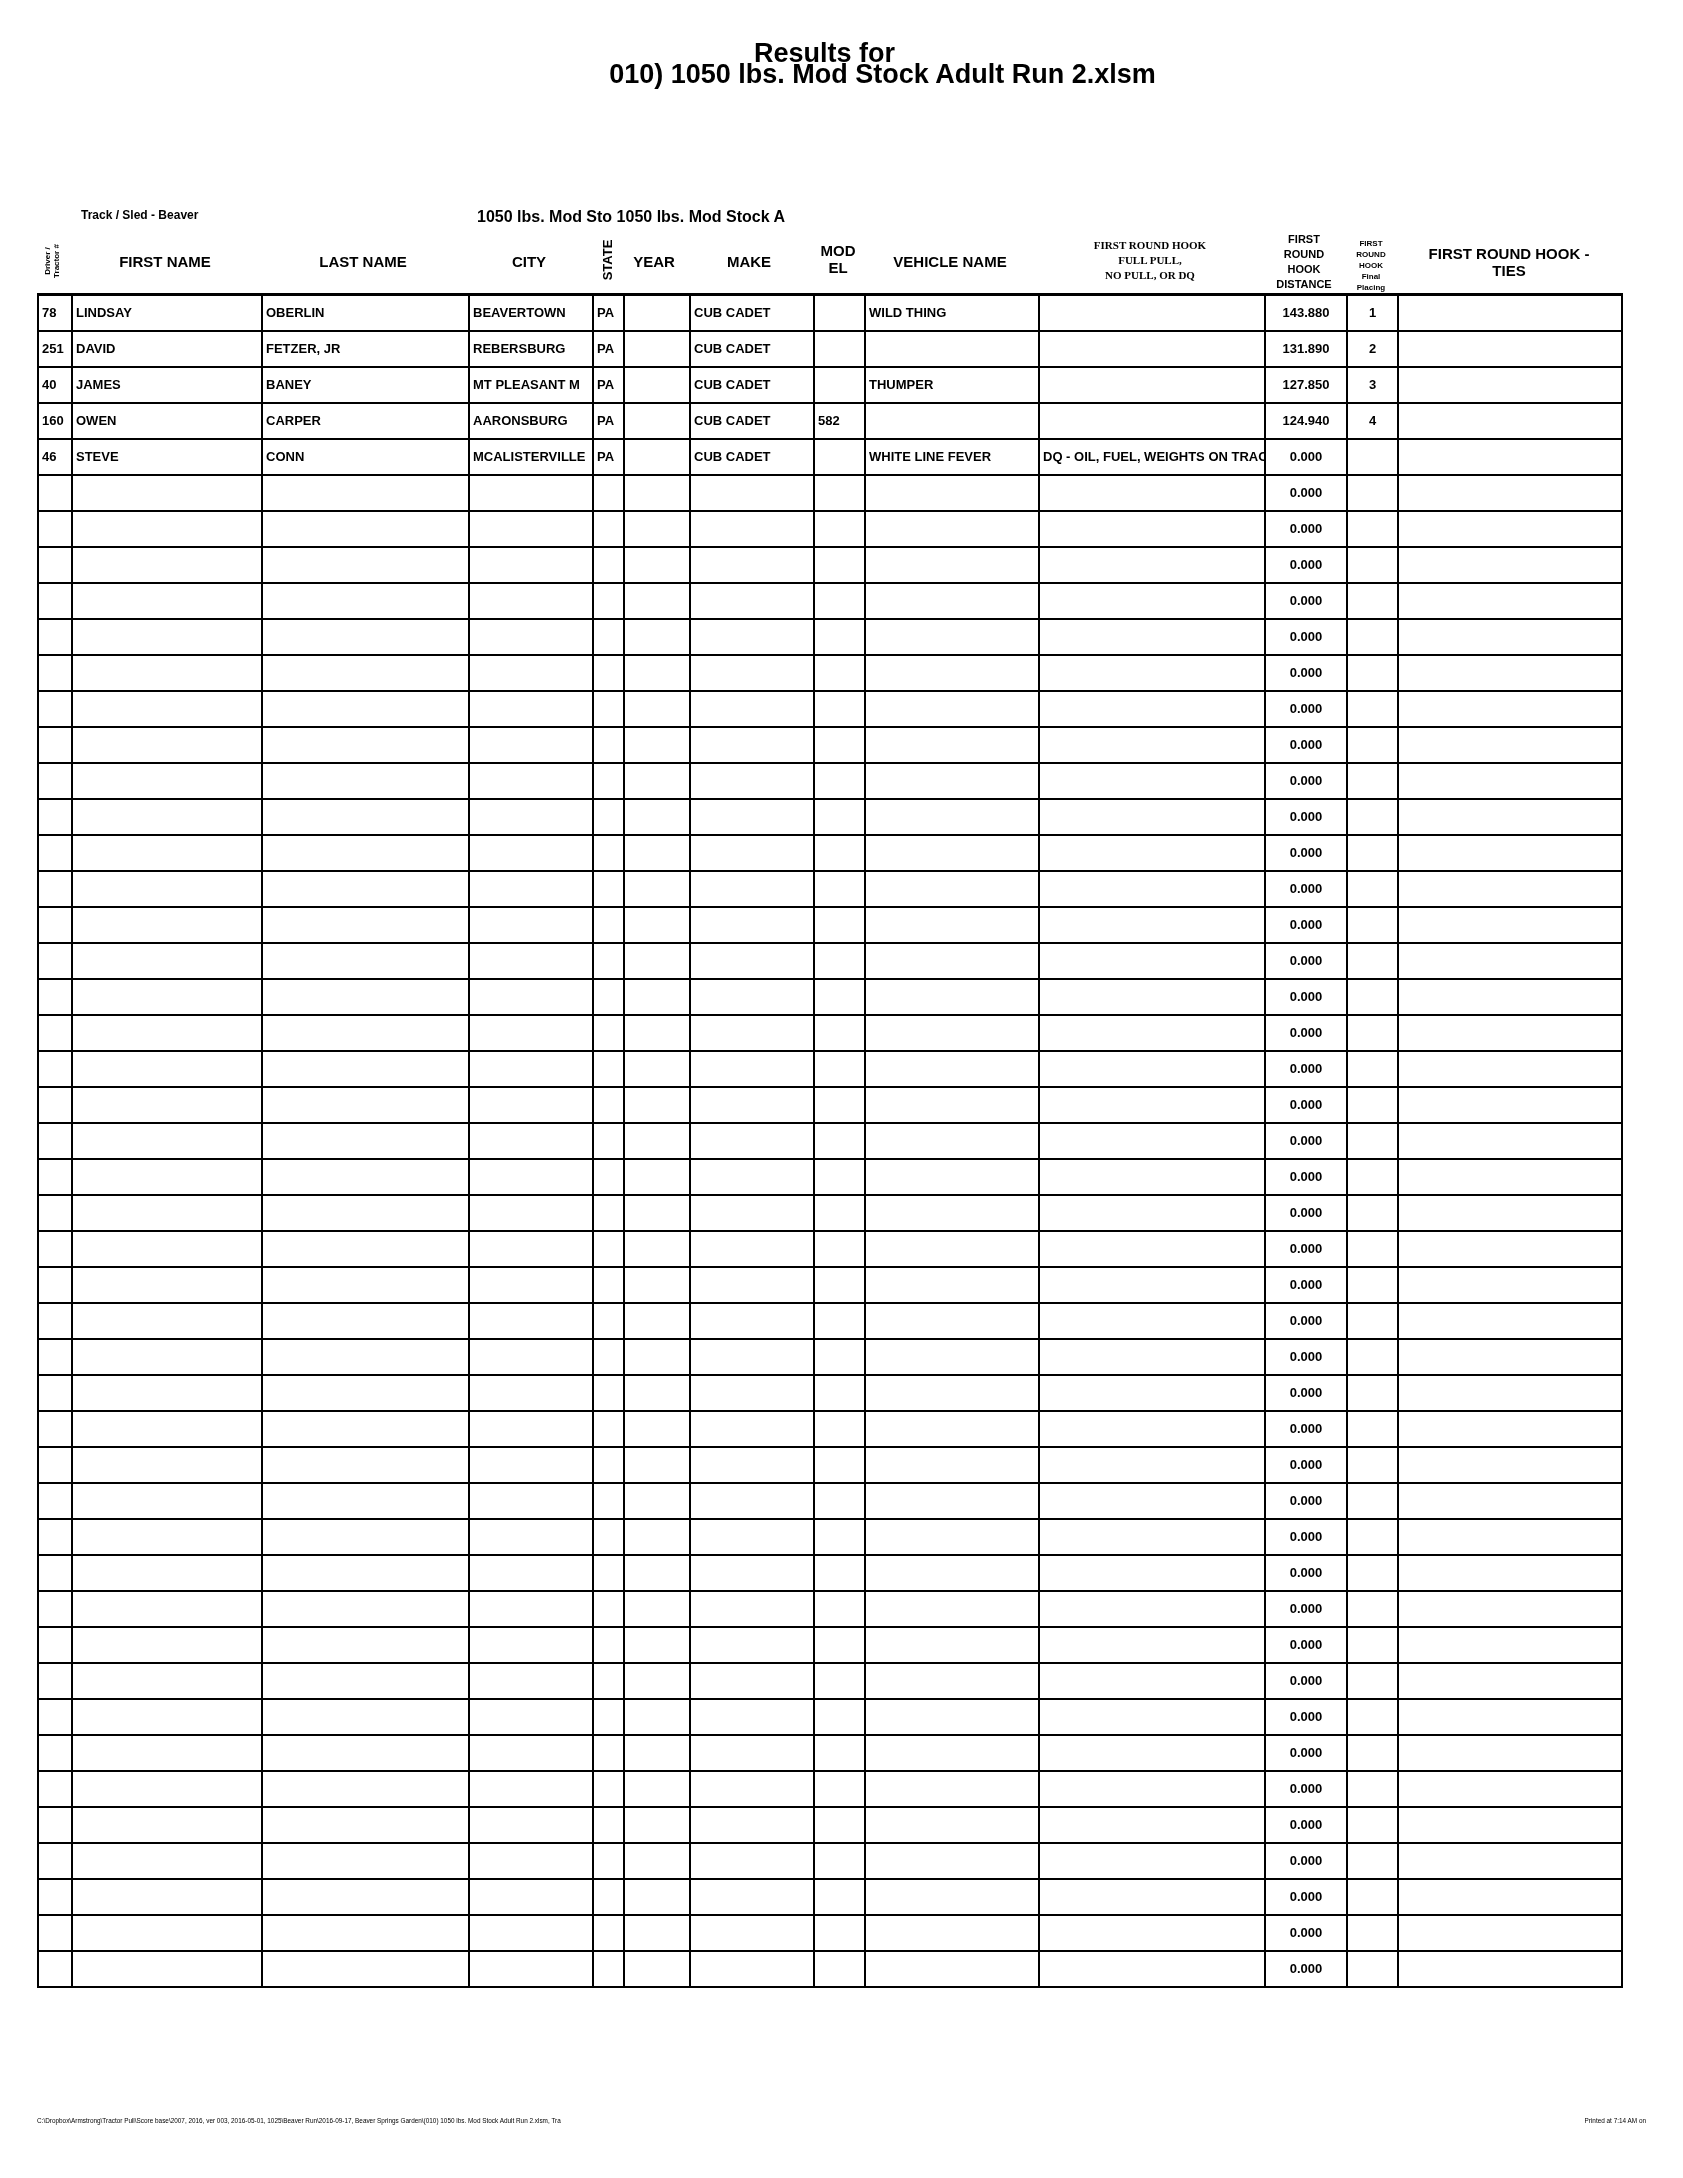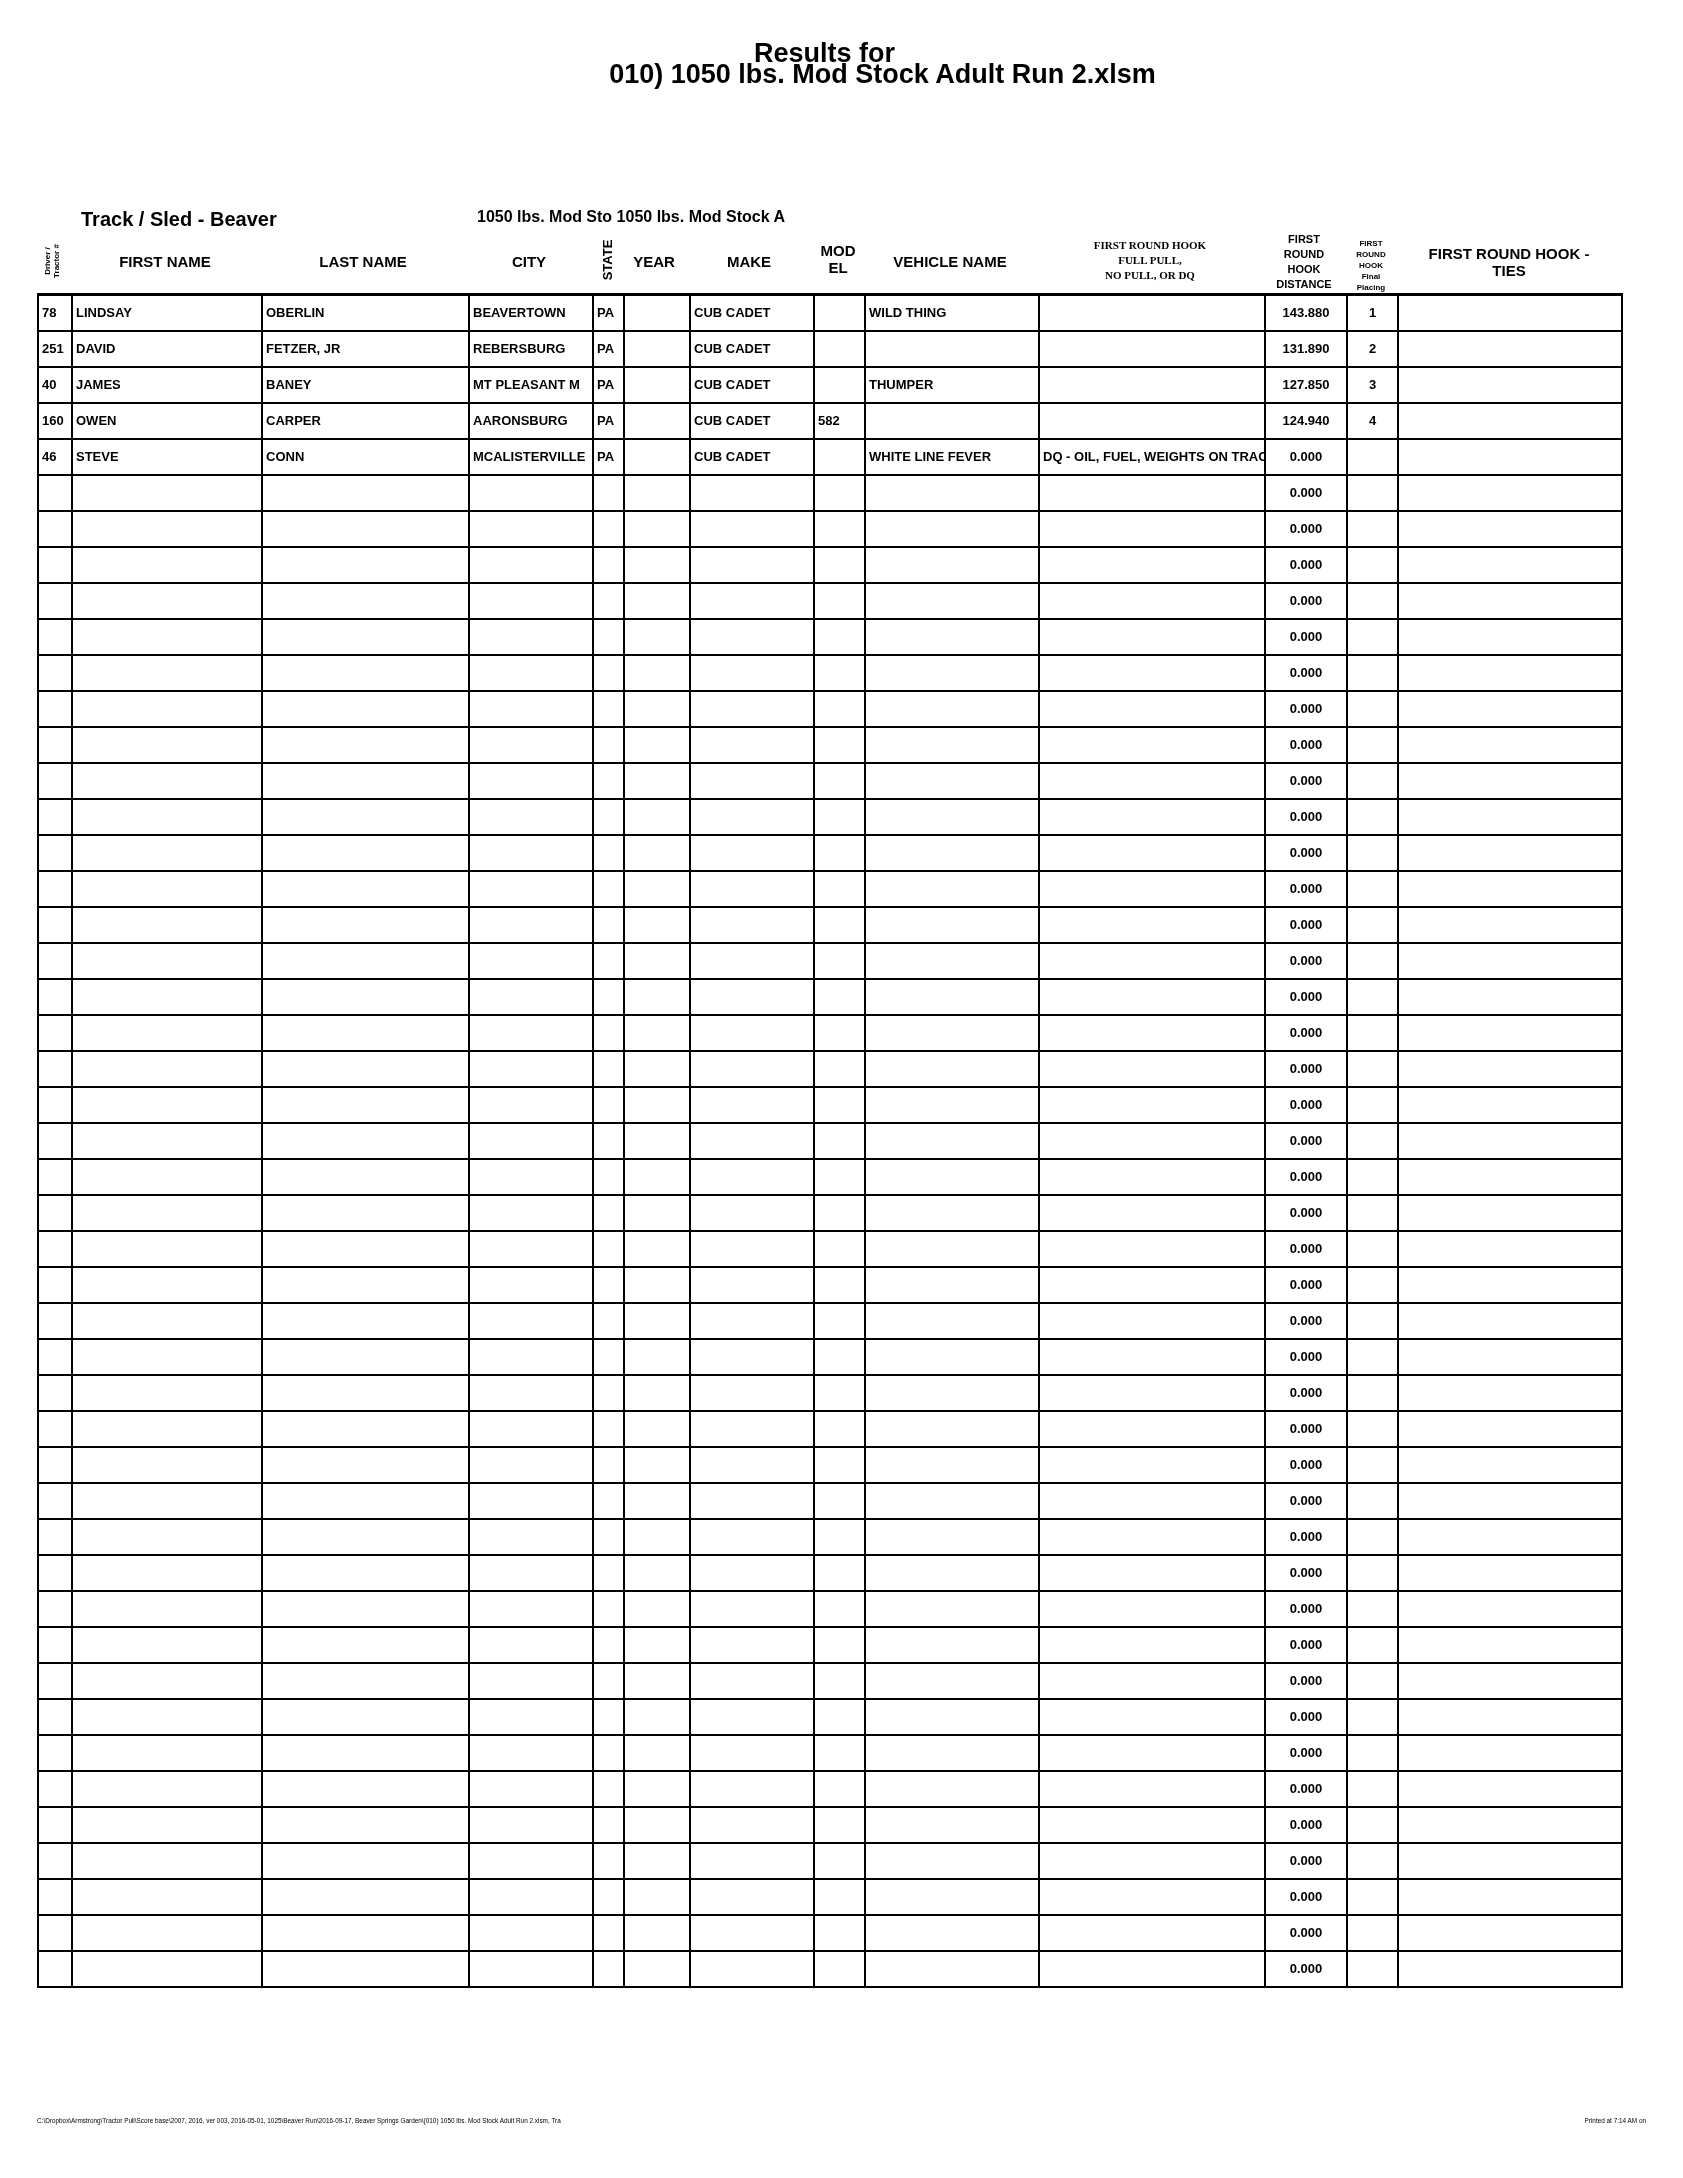--- a/index.html
+++ b/index.html
@@ -5,21 +5,21 @@
   * { margin:0; padding:0; box-sizing:border-box; }
   html,body { background:#e8e8e8; }
   .page {
     position:relative; width:1683px; height:2178px; background:#ffffff;
     color:#000; font-family:"Liberation Sans", sans-serif; overflow:hidden;
   }
   .title-line1 { position:absolute; top:38px; left:0; width:1649px; text-align:center;
     font-size:27px; font-weight:bold; }
   .title-line2 { position:absolute; top:59px; left:0; width:1683px; text-align:center;
     font-size:27px; font-weight:bold;margin-left:41px; }
-  .track-sled { position:absolute; top:208px; left:81px; font-size:20px; font-weight:bold; white-space:nowrap; }
+  .track-sled { position:absolute; top:208px; left:81px; font-size:12px; font-weight:bold; white-space:nowrap; }
   .class-names { position:absolute; top:208px; left:477px; font-size:16px; font-weight:bold; white-space:nowrap; }
 
   .colhead { position:absolute; font-weight:bold; text-align:center; white-space:nowrap;
     transform:translateX(-50%); font-size:15px; }
   .colhead.small { font-size:11px; line-height:15px; }
   .colhead.tiny  { font-size:8px;  line-height:11px; }
   .colhead.two   { line-height:17px; }
   .rot { position:absolute; font-weight:bold; text-align:center; white-space:nowrap;
     transform:translate(-50%,-50%) rotate(-90deg); }
   .rot-driver { font-size:8px; line-height:9px; }

